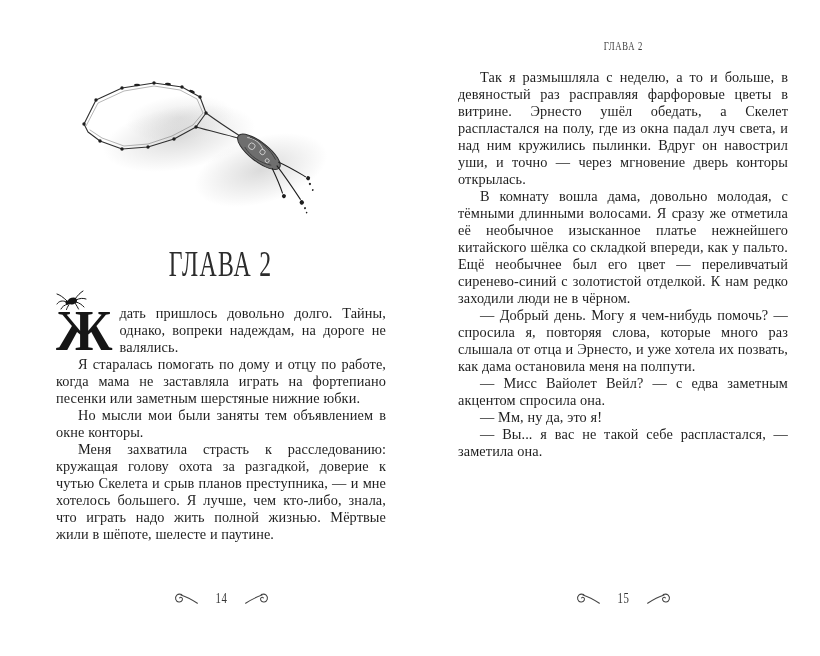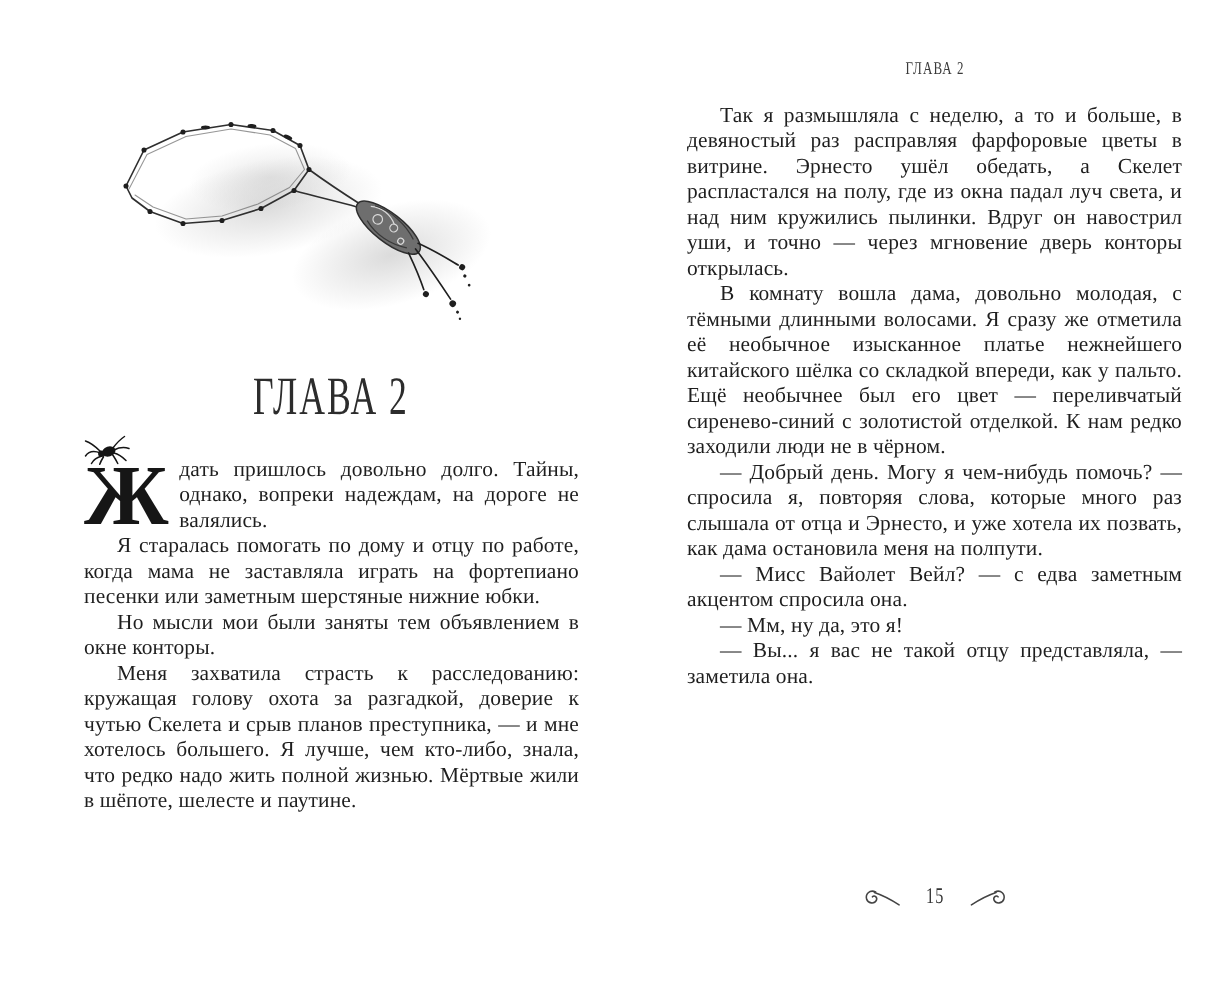--- a/index.html
+++ b/index.html
@@ -151,38 +151,53 @@
           <path d="M19,15 C21,18 22,20 22.5,21"></path>
         </g>
         <ellipse cx="16.5" cy="13" rx="4.6" ry="3.3" fill="#151515" transform="rotate(-18 16.5 13)"></ellipse>
         <circle cx="11.5" cy="14.5" r="2.1" fill="#151515"></circle>
       </svg>
       <span class="dropcap">Ж</span>
       <p class="no-indent">дать пришлось довольно долго. Тайны, однако, вопреки надеждам, на дороге не валялись.</p>
       <p>Я старалась помогать по дому и отцу по работе, когда мама не заставляла играть на фортепиано песенки или заметным шерстяные нижние юбки.</p>
     </div>
     <p>Но мысли мои были заняты тем объявлением в окне конторы.</p>
-    <p>Меня захватила страсть к расследованию: кружащая голову охота за разгадкой, доверие к чутью Скелета и срыв планов преступника, — и мне хотелось большего. Я лучше, чем кто-либо, знала, что редко надо жить полной жизнью. Мёртвые жили в шёпоте, шелесте и паутине.</p>
-  </div>
-
+    <p>Меня захватила страсть к расследованию: кружащая голову охота за разгадкой, доверие к чутью Скелета и срыв планов преступника, — и мне хотелось большего. Я лучше, чем кто-либо, знала, что играть надо жить полной жизнью. Мёртвые жили в шёпоте, шелесте и паутине.</p>
+  </div>
+
+  <div class="footer">
+    <svg class="flourish" viewBox="0 0 30 17">
+      <g stroke="#444" stroke-width="1.2" fill="none" stroke-linecap="round">
+        <path d="M9,4 C4,2 1,6 2,9.5 C3,13 8,13.5 9.5,10.5 C10.6,8.2 8,6 6.5,7.8"></path>
+        <path d="M8,4.5 C14,6.5 20,9.5 27,14"></path>
+      </g>
+    </svg>
+    <span class="page-number">14</span>
+    <svg class="flourish mirror" viewBox="0 0 30 17">
+      <g stroke="#444" stroke-width="1.2" fill="none" stroke-linecap="round">
+        <path d="M9,4 C4,2 1,6 2,9.5 C3,13 8,13.5 9.5,10.5 C10.6,8.2 8,6 6.5,7.8"></path>
+        <path d="M8,4.5 C14,6.5 20,9.5 27,14"></path>
+      </g>
+    </svg>
+  </div>
 </div>
 
 <div class="page" id="right-page">
 
   <div class="running-header">
     <span class="t">ГЛАВА 2</span>
   </div>
 
   <div class="body-text">
     <p>Так я размышляла с неделю, а то и больше, в девяностый раз расправляя фарфоровые цветы в витрине. Эрнесто ушёл обедать, а Скелет распластался на полу, где из окна падал луч света, и над ним кружились пылинки. Вдруг он навострил уши, и точно — через мгновение дверь конторы открылась.</p>
     <p>В комнату вошла дама, довольно молодая, с тёмными длинными волосами. Я сразу же отметила её необычное изысканное платье нежнейшего китайского шёлка со складкой впереди, как у пальто. Ещё необычнее был его цвет — переливчатый сиренево-синий с золотистой отделкой. К нам редко заходили люди не в чёрном.</p>
     <p>— Добрый день. Могу я чем-нибудь помочь? — спросила я, повторяя слова, которые много раз слышала от отца и Эрнесто, и уже хотела их позвать, как дама остановила меня на полпути.</p>
     <p>— Мисс Вайолет Вейл? — с едва заметным акцентом спросила она.</p>
     <p>— Мм, ну да, это я!</p>
-    <p>— Вы... я вас не такой отцу представляла, — заметила она.</p>
+    <p>— Вы... я вас не такой себе распластался, — заметила она.</p>
   </div>
 
   <div class="footer">
     <svg class="flourish" viewBox="0 0 30 17">
       <g stroke="#444" stroke-width="1.2" fill="none" stroke-linecap="round">
         <path d="M9,4 C4,2 1,6 2,9.5 C3,13 8,13.5 9.5,10.5 C10.6,8.2 8,6 6.5,7.8"></path>
         <path d="M8,4.5 C14,6.5 20,9.5 27,14"></path>
       </g>
     </svg>
     <span class="page-number">15</span>

